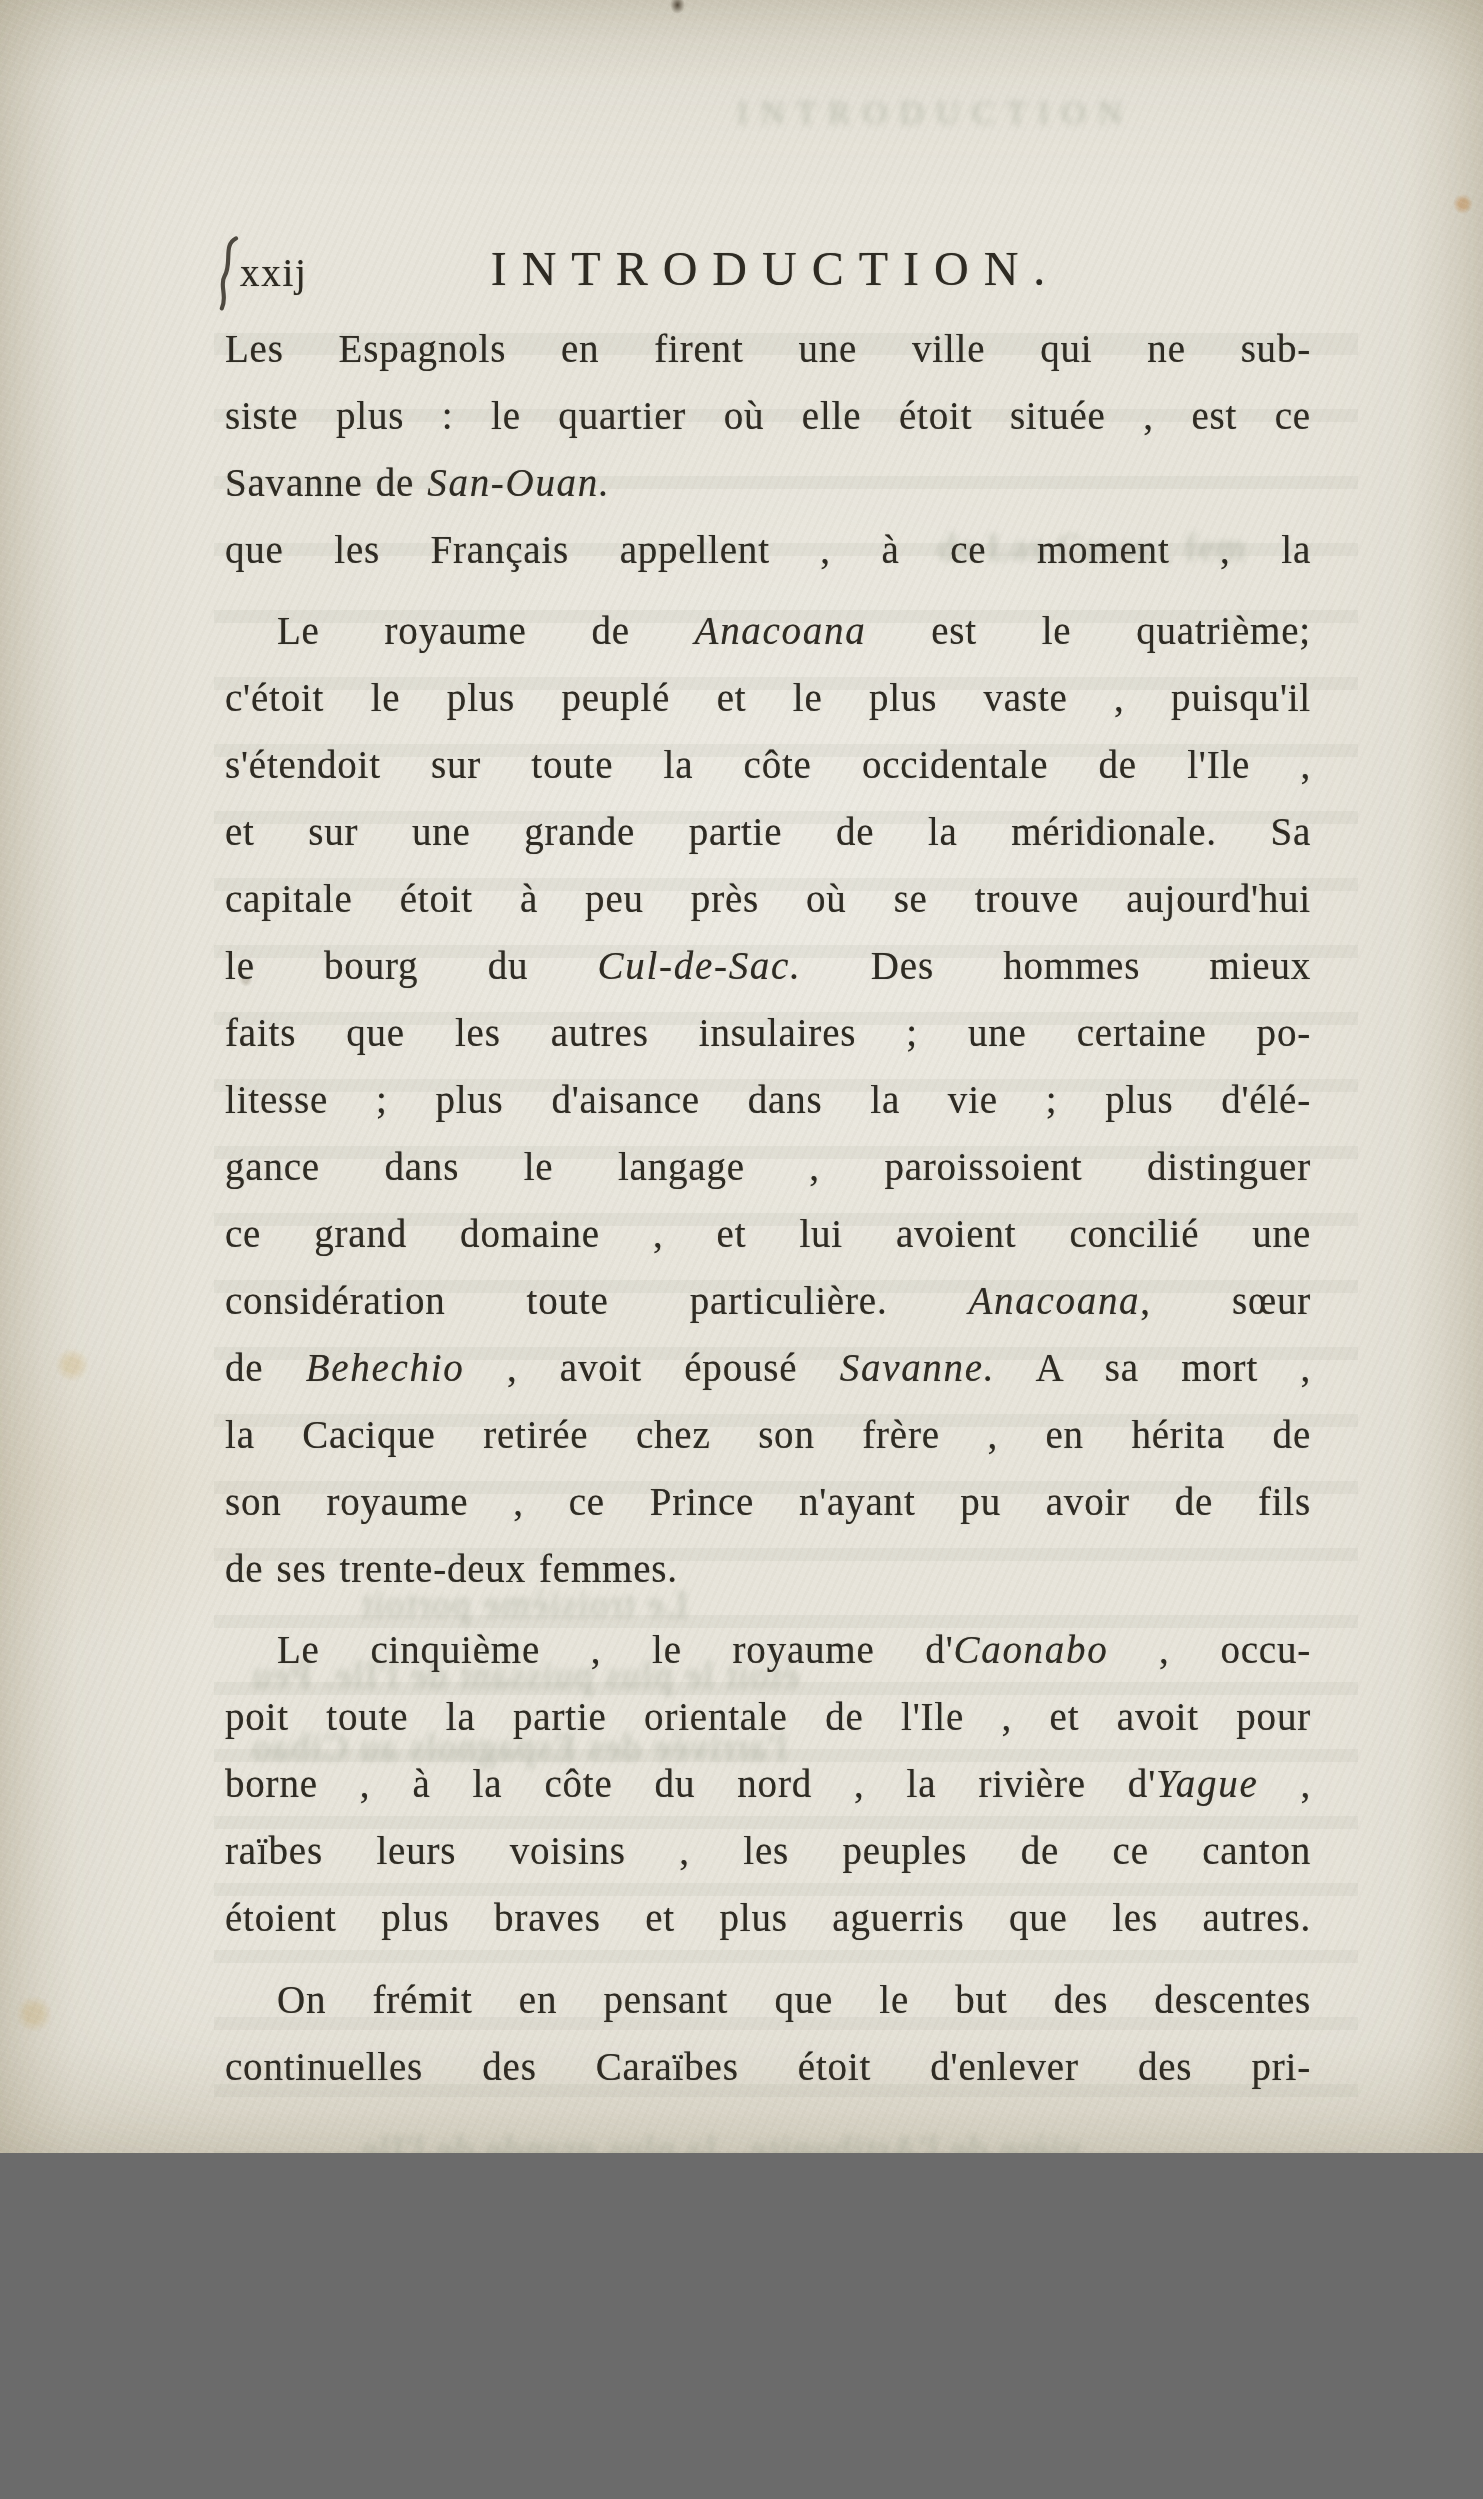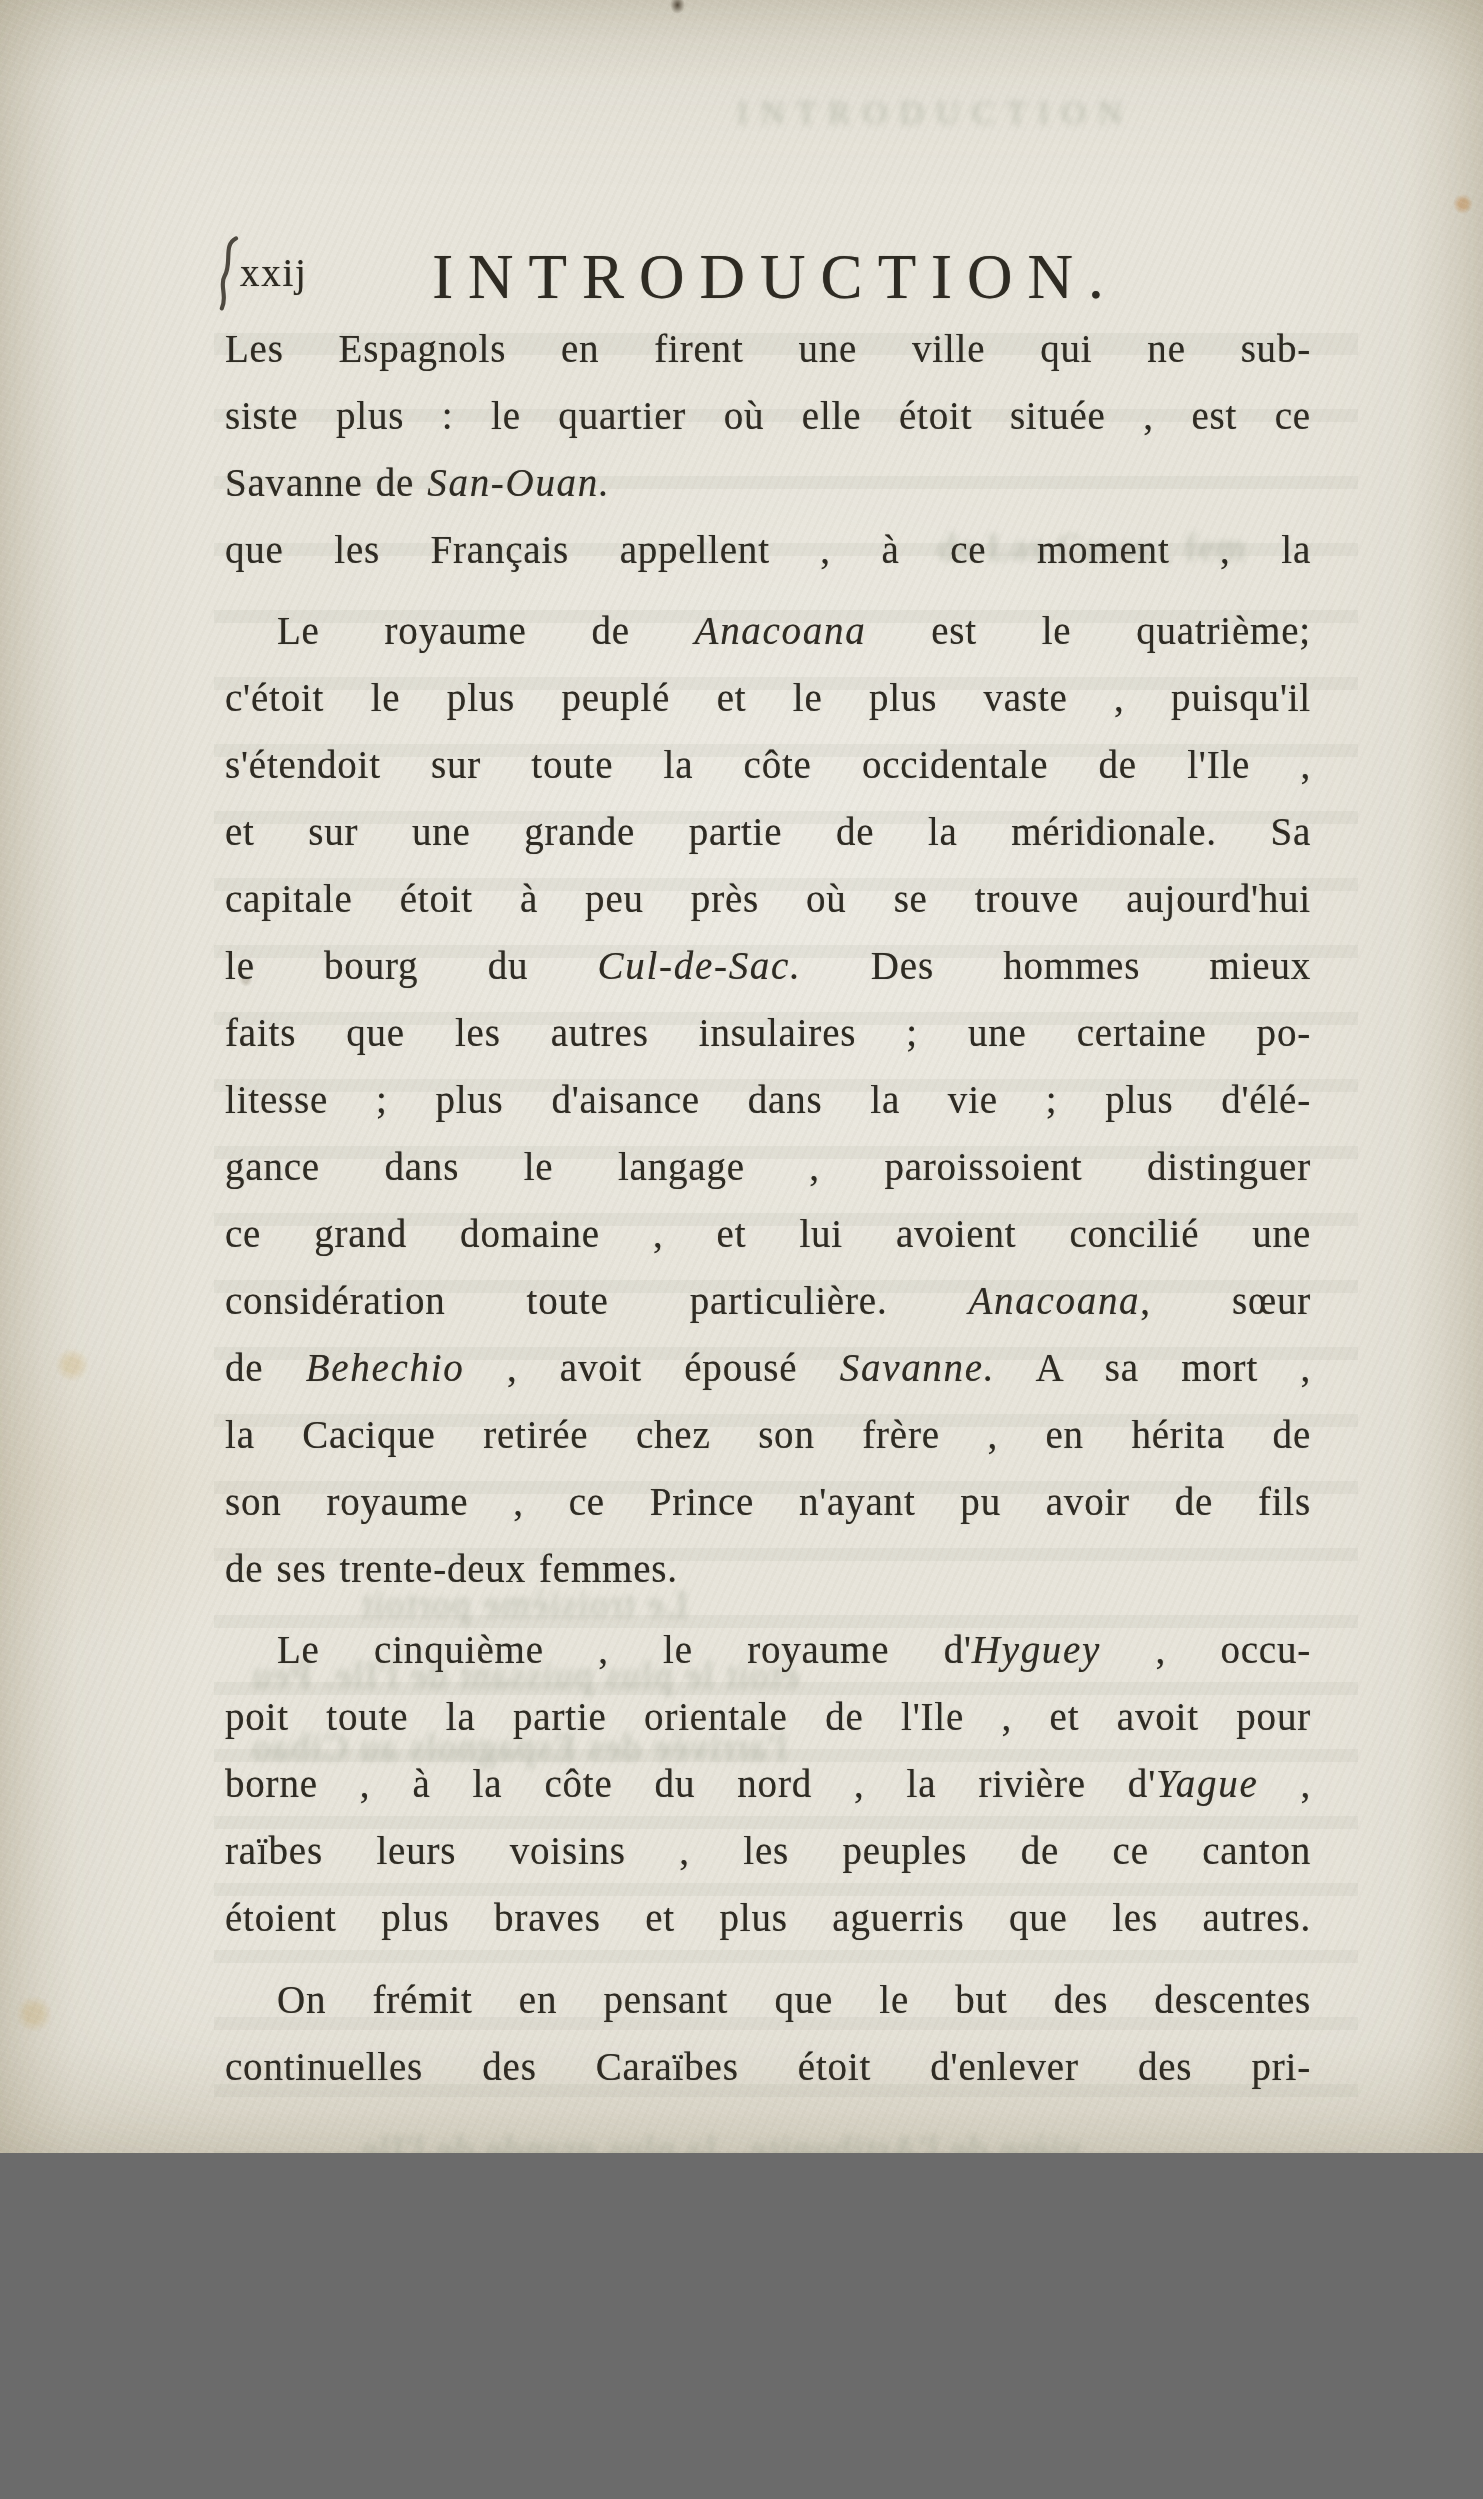--- a/index.html
+++ b/index.html
@@ -36,21 +36,21 @@
   .ghost{
     position:absolute;color:#99a08f;filter:blur(3.4px);opacity:.55;
     white-space:nowrap;letter-spacing:1.7px;pointer-events:none;
   }
   .ghost.mirror{transform:scaleX(-1);}
   .pagenum{position:absolute;left:240px;top:250px;font-size:39px;letter-spacing:1.7px;
     text-shadow:0 0 0.8px rgba(40,37,30,.55);}
   .ink-mark{position:absolute;left:216px;top:235px;}
   .title{
     position:absolute;left:225px;width:1086px;top:241px;text-align:center;
-    font-size:63px;letter-spacing:15px;text-indent:15px;
+    font-size:48px;letter-spacing:15px;text-indent:15px;
     text-shadow:0 0 0.8px rgba(40,37,30,.6);
   }
   .body-text{position:absolute;left:225px;top:315px;width:1086px;font-size:39px;line-height:67px;}
   .line{height:67px;overflow:hidden;letter-spacing:0.8px;word-spacing:2.5px;
     text-shadow:0 0 0.8px rgba(40,37,30,.55);}
   .line.j{text-align:justify;}
   .line.j::after{content:"";display:inline-block;width:100%;height:0;}
   .line.para{margin-top:14.2px;text-indent:52px;}
   .it{font-style:italic;letter-spacing:1.7px;}
   .signature{position:absolute;left:484px;top:2257px;font-size:35px;
@@ -103,21 +103,21 @@
       <div class="line j"><span>le bourg du </span><span class="it">Cul-de-Sac.</span><span> Des hommes mieux</span></div>
       <div class="line j"><span>faits que les autres insulaires ; une certaine po-</span></div>
       <div class="line j"><span>litesse ; plus d'aisance dans la vie ; plus d'élé-</span></div>
       <div class="line j"><span>gance dans le langage , paroissoient distinguer</span></div>
       <div class="line j"><span>ce grand domaine , et lui avoient concilié une</span></div>
       <div class="line j"><span>considération toute particulière. </span><span class="it">Anacoana</span><span>, sœur</span></div>
       <div class="line j"><span>de </span><span class="it">Behechio</span><span> , avoit épousé </span><span class="it">Savanne.</span><span> A sa mort ,</span></div>
       <div class="line j"><span>la Cacique retirée chez son frère , en hérita de</span></div>
       <div class="line j"><span>son royaume , ce Prince n'ayant pu avoir de fils</span></div>
       <div class="line"><span>de ses trente-deux femmes.</span></div>
-      <div class="line j para"><span>Le cinquième , le royaume d'</span><span class="it">Hyguey</span><span> , occu-</span></div>
+      <div class="line j para"><span>Le cinquième , le royaume d'</span><span class="it">Caonabo</span><span> , occu-</span></div>
       <div class="line j"><span>poit toute la partie orientale de l'Ile , et avoit pour</span></div>
       <div class="line j"><span>borne , à la côte du nord , la rivière d'</span><span class="it">Yague</span><span> ,</span></div>
       <div class="line j"><span>raïbes leurs voisins , les peuples de ce canton</span></div>
       <div class="line j"><span>étoient plus braves et plus aguerris que les autres.</span></div>
       <div class="line j para"><span>On frémit en pensant que le but des descentes</span></div>
       <div class="line j"><span>continuelles des Caraïbes étoit d'enlever des pri-</span></div>
     </div>
 
   <div class="signature">b 4</div>
 

